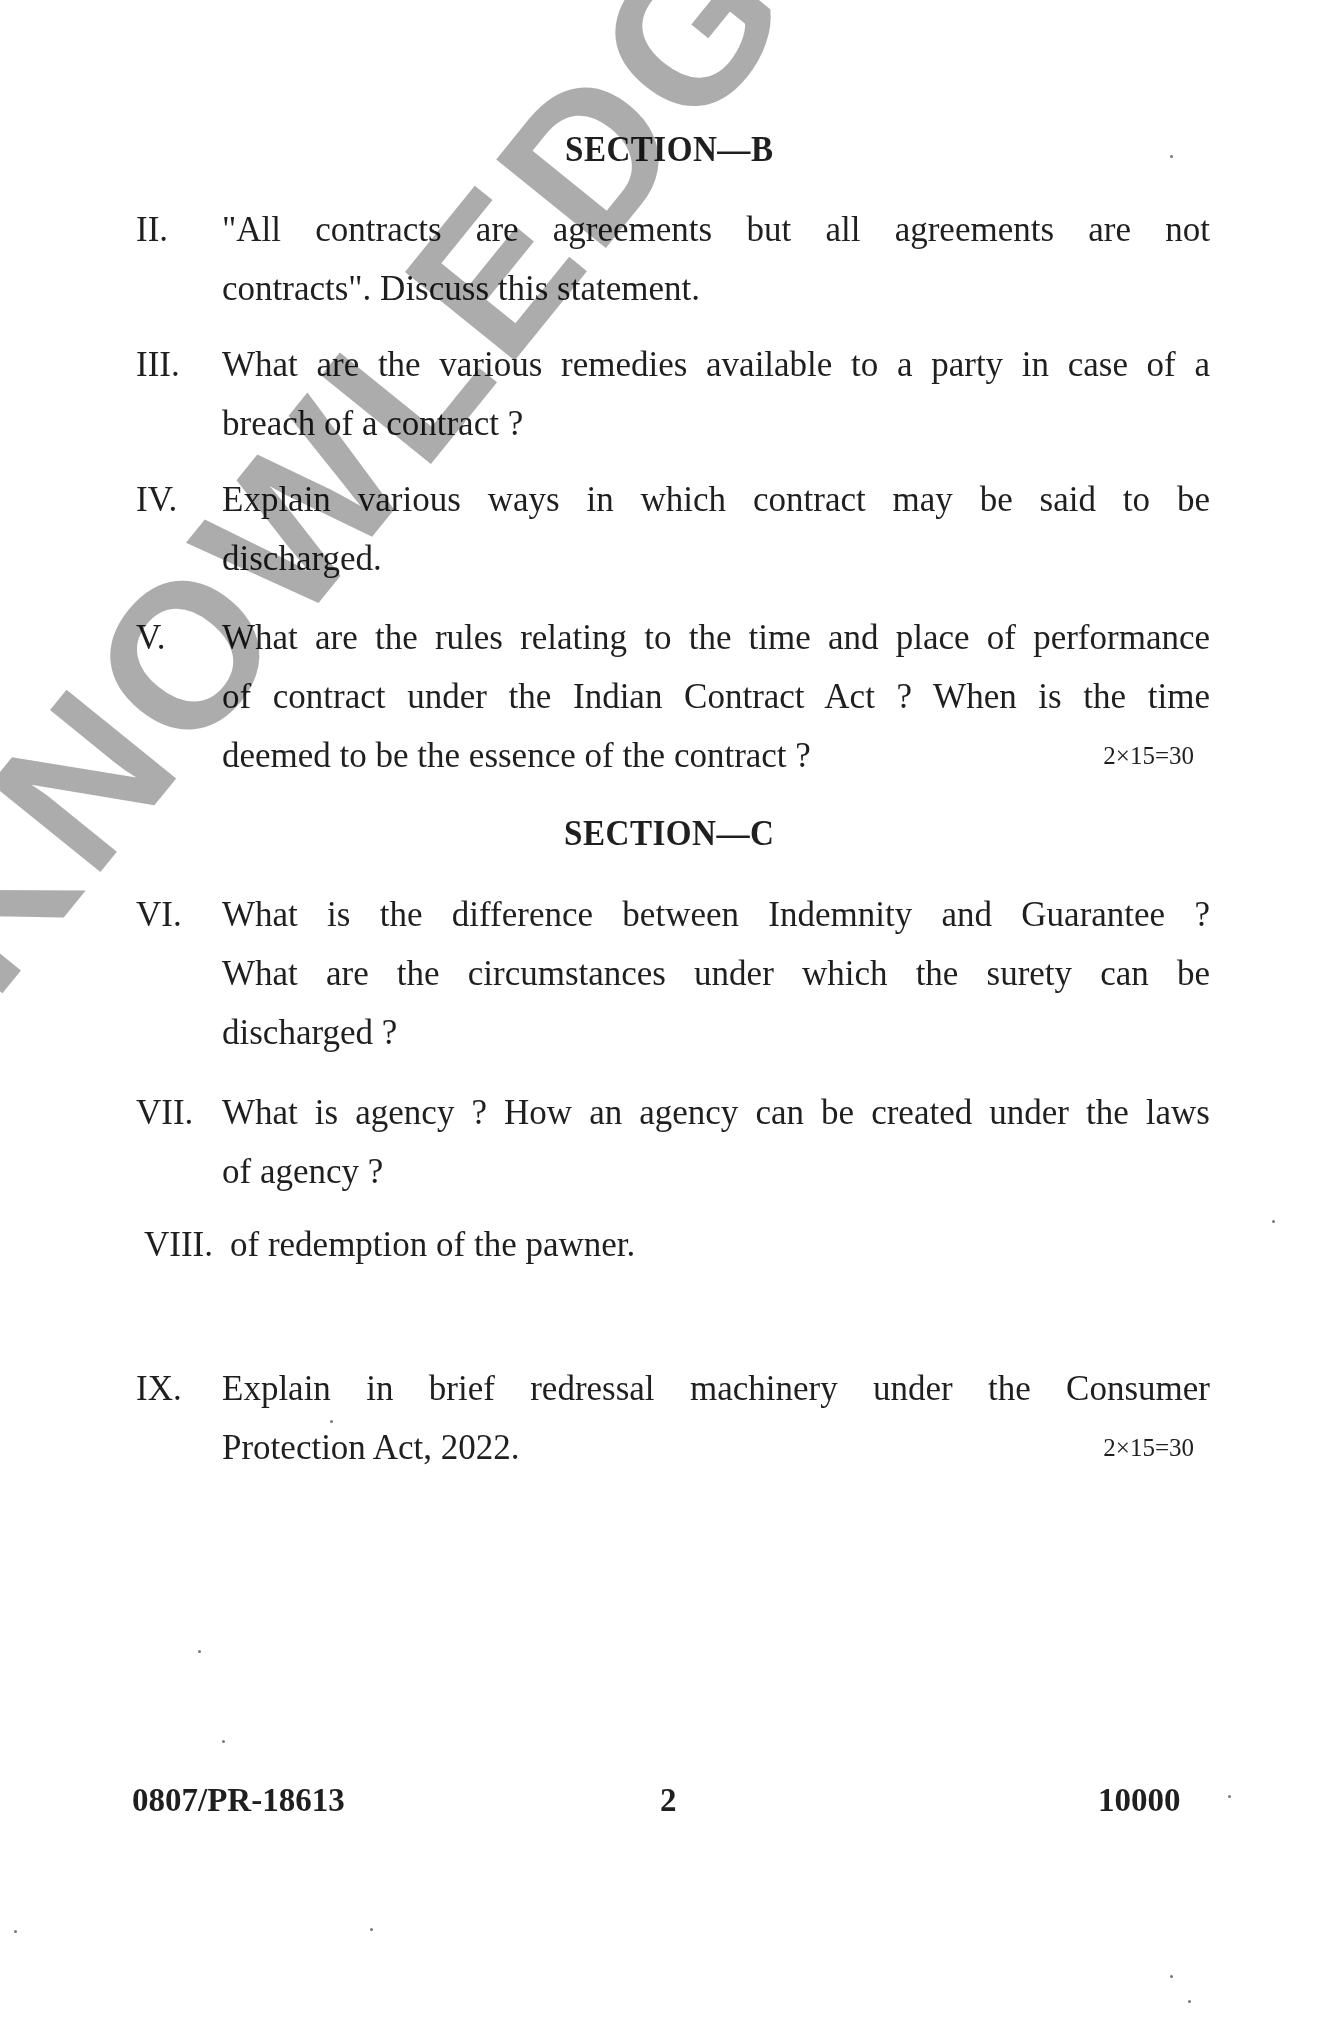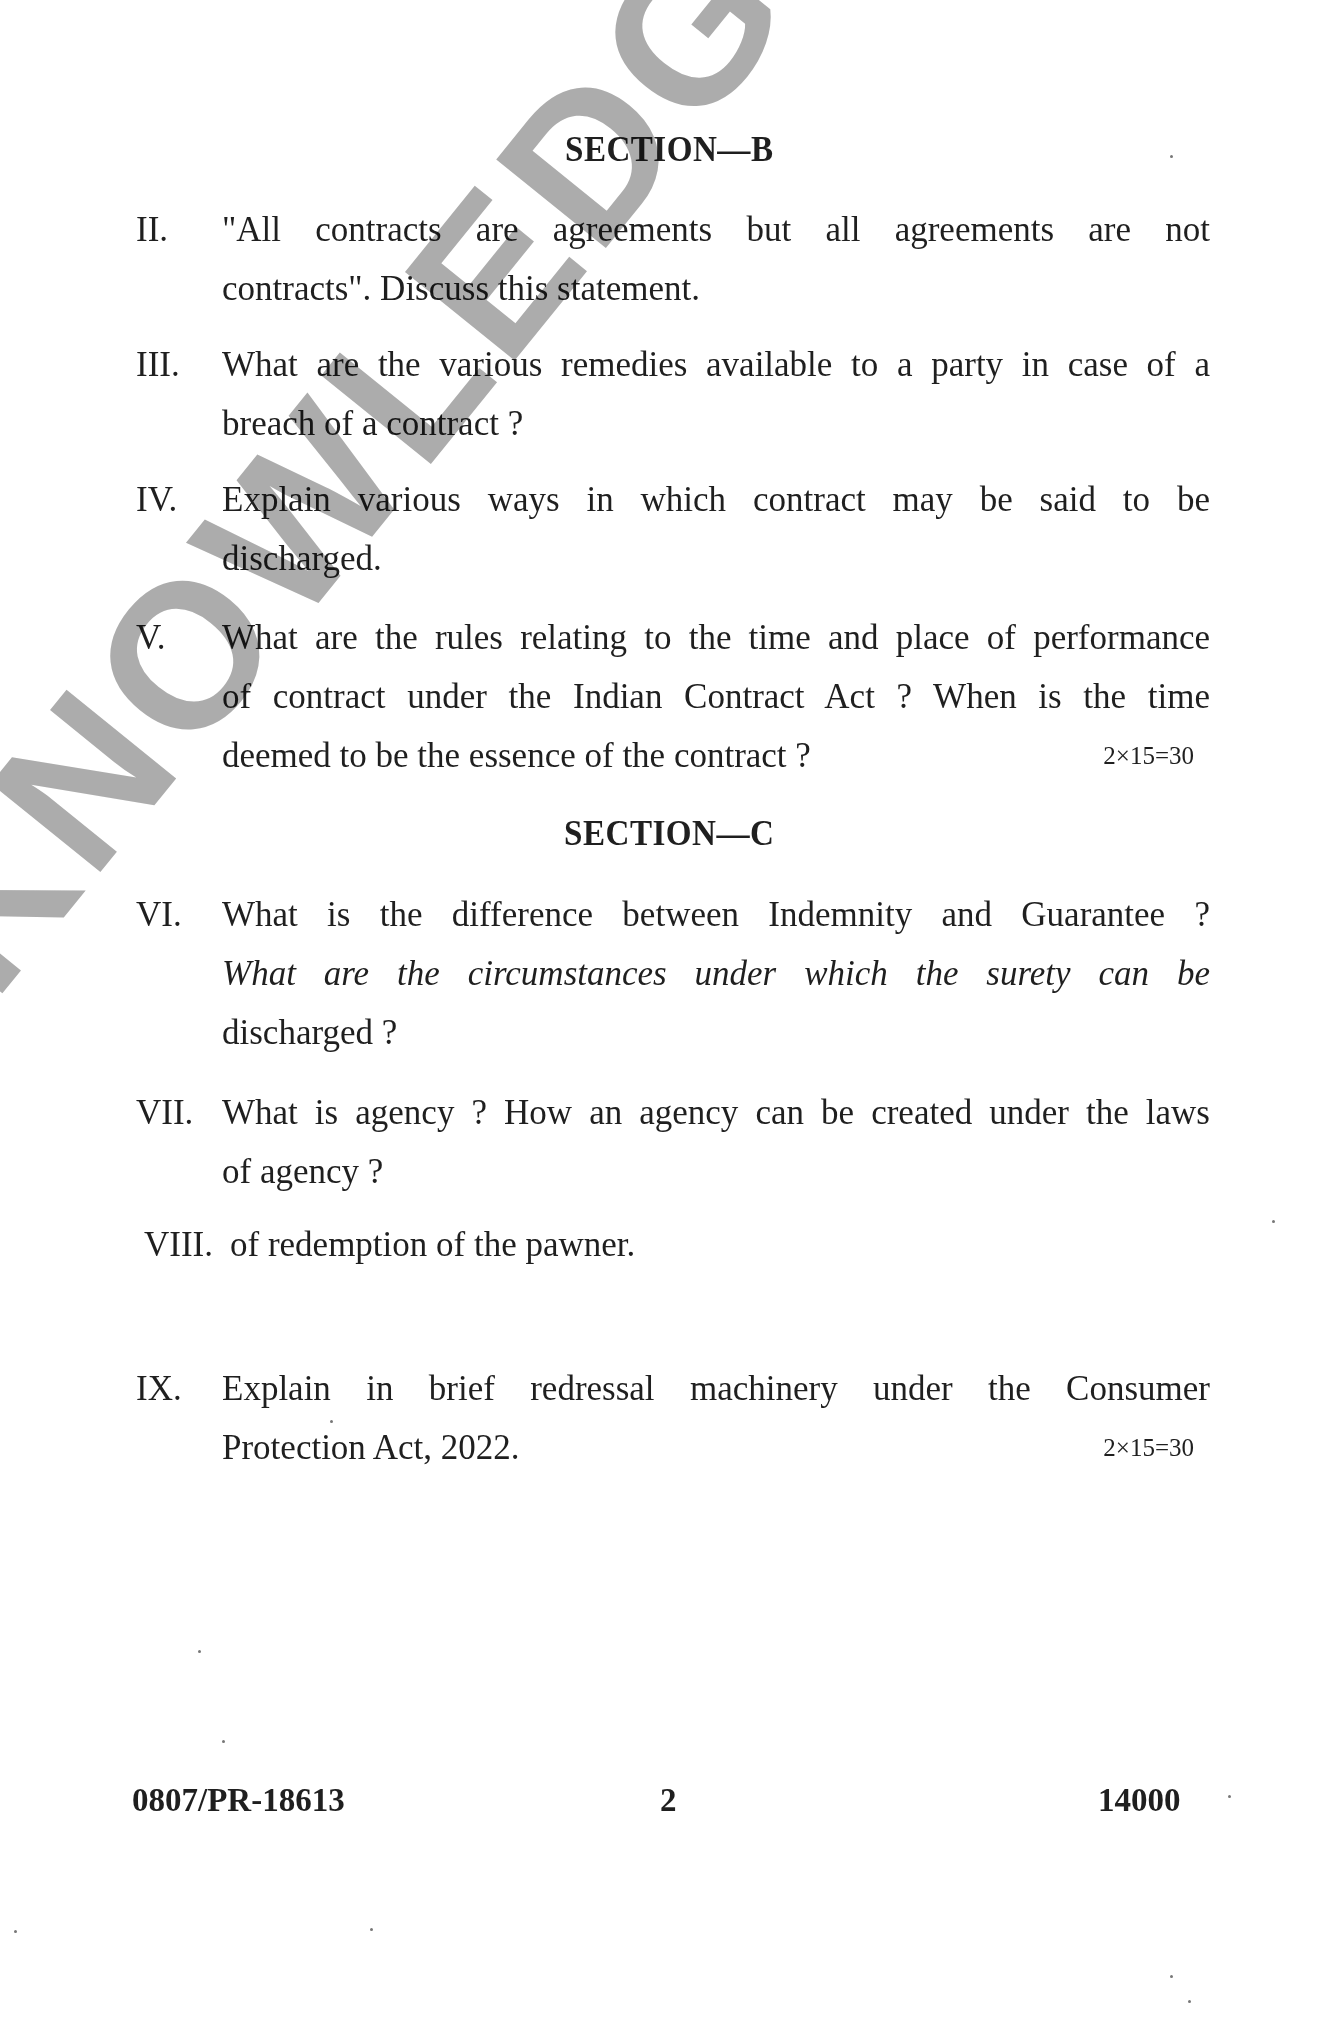--- a/index.html
+++ b/index.html
@@ -125,21 +125,21 @@
     <span class="q-text" style="text-align-last:justify;">of contract under the Indian Contract Act ? When is the time</span>
     <span class="q-text">deemed to be the essence of the contract ?</span>
     <span class="marks" style="top:118px;">2×15=30</span>
   </div>
 
   <div class="section-heading" style="top:812px;">SECTION—C</div>
 
   <div class="question" style="top:885px;">
     <span class="q-num">VI.</span>
     <span class="q-text" style="text-align-last:justify;">What is the difference between Indemnity and Guarantee ?</span>
-    <span class="q-text" style="text-align-last:justify;font-style:italic;">What are the circumstances under which the surety can be</span>
+    <span class="q-text" style="text-align-last:justify;">What are the circumstances under which the surety can be</span>
     <span class="q-text">discharged ?</span>
   </div>
 
   <div class="question" style="top:1083px;">
     <span class="q-num">VII.</span>
     <span class="q-text" style="text-align-last:justify;">What is agency ? How an agency can be created under the laws</span>
     <span class="q-text">of agency ?</span>
   </div>
 
   <div class="question" style="top:1215px;margin-left:8px;">
@@ -150,21 +150,21 @@
   <div class="question" style="top:1359px;">
     <span class="q-num">IX.</span>
     <span class="q-text" style="text-align-last:justify;">Explain in brief redressal machinery under the Consumer</span>
     <span class="q-text">Protection Act, 2022.</span>
     <span class="marks" style="top:59px;">2×15=30</span>
   </div>
 
   <div class="footer">
     <span class="code">0807/PR-18613</span>
     <span class="pageno">2</span>
-    <span class="count">14000</span>
+    <span class="count">10000</span>
   </div>
 
   <div class="speck" style="left:330px;top:1420px;"></div>
   <div class="speck" style="left:198px;top:1650px;"></div>
   <div class="speck" style="left:222px;top:1740px;"></div>
   <div class="speck" style="left:1228px;top:1795px;"></div>
   <div class="speck" style="left:370px;top:1928px;"></div>
   <div class="speck" style="left:14px;top:1930px;"></div>
   <div class="speck" style="left:1170px;top:1975px;"></div>
   <div class="speck" style="left:1188px;top:2000px;"></div>

